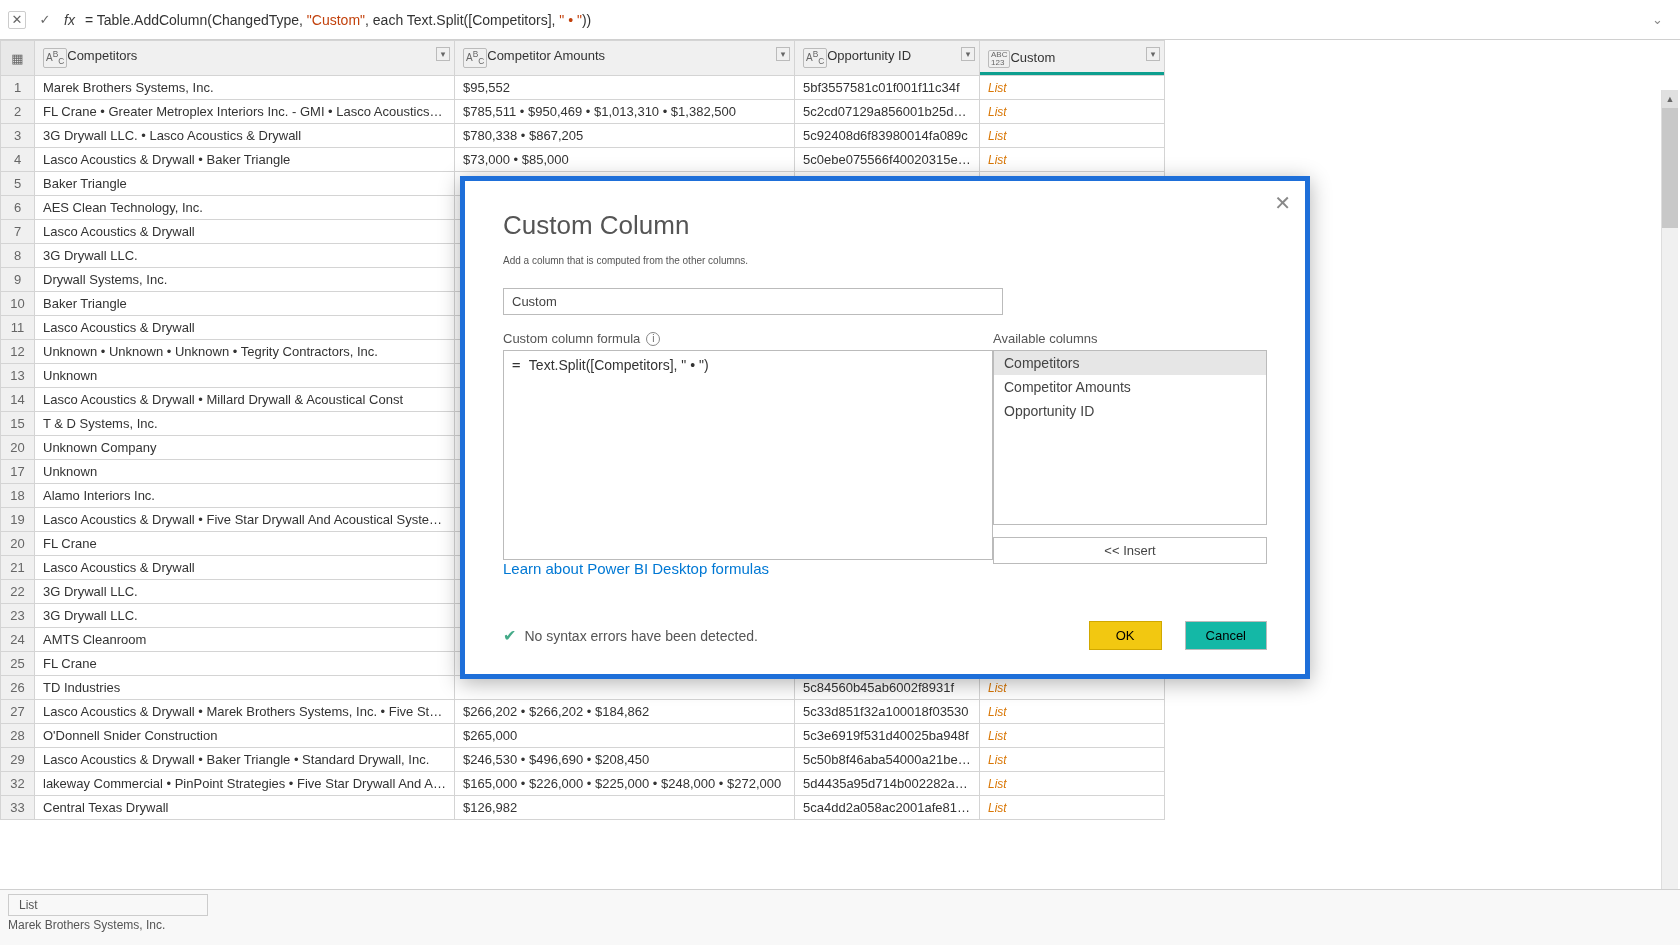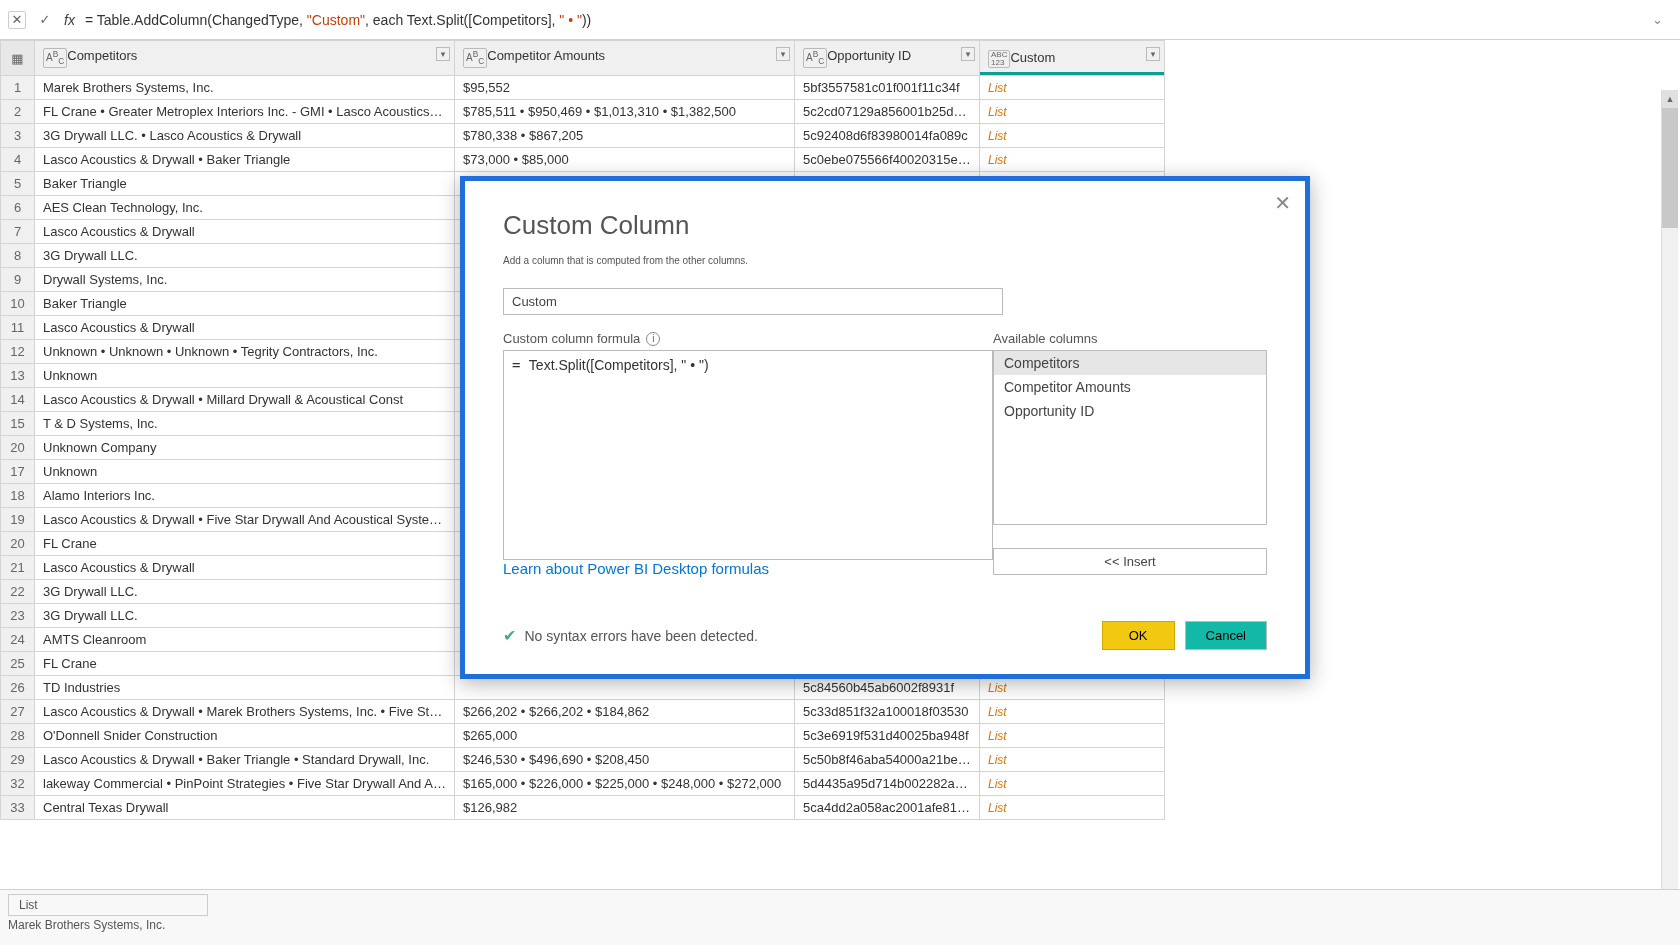--- a/index.html
+++ b/index.html
@@ -50,26 +50,26 @@
 .field-label { font-size: 13px; color: #555; margin-bottom: 4px; display: flex; align-items: center; gap: 6px; }
 .info-icon { width: 14px; height: 14px; border: 1px solid #888; border-radius: 50%; display: inline-flex; align-items: center; justify-content: center; font-size: 10px; color: #666; }
 .text-input { width: 500px; border: 1px solid #bbb; padding: 5px 8px; font-size: 13px; color: #444; margin-bottom: 16px; }
 .formula-row { display: flex; }
 .formula-editor { width: 490px; height: 210px; border: 1px solid #bbb; padding: 6px 8px; font-family: Consolas, monospace; font-size: 14px; color: #333; resize: none; }
 .formula-eq { font-family: Consolas, monospace; }
 .avail-col { flex: 1; }
 .avail-list { border: 1px solid #bbb; height: 175px; overflow: auto; }
 .avail-item { padding: 4px 10px; font-size: 14px; color: #444; }
 .avail-item.selected { background: #e6e6e6; }
-.insert-btn { width: 100%; margin-top: 23px; border: 1px solid #bbb; background: #fff; padding: 5px; font-size: 13px; color: #444; cursor: pointer; }
+.insert-btn { width: 100%; margin-top: 12px; border: 1px solid #bbb; background: #fff; padding: 5px; font-size: 13px; color: #444; cursor: pointer; }
 .learn-link { color: #0078d4; font-size: 15px; display: inline-block; }
 .dialog-footer { display: flex; align-items: center; margin-top: 44px; }
 .syntax-ok { display: flex; align-items: center; gap: 8px; color: #555; font-size: 14px; }
 .check-mark { color: #4a8; font-size: 16px; }
-.dialog-buttons { margin-left: auto; display: flex; gap: 10px; }
+.dialog-buttons { margin-left: auto; display: flex; gap: 23px; }
 .btn-ok { background: #f2c811; border: 1px solid #d0a800; padding: 6px 26px; font-size: 13px; cursor: pointer; }
 .btn-cancel { background: #14b8a6; border: 1px solid #bbb; padding: 6px 20px; font-size: 13px; cursor: pointer; }
 </style>
 </head>
 <body>
 
 <div class="formula-bar">
   <span class="fx-close">✕</span>
   <span class="fx-check">✓</span>
   <span class="fx-label">fx</span>

